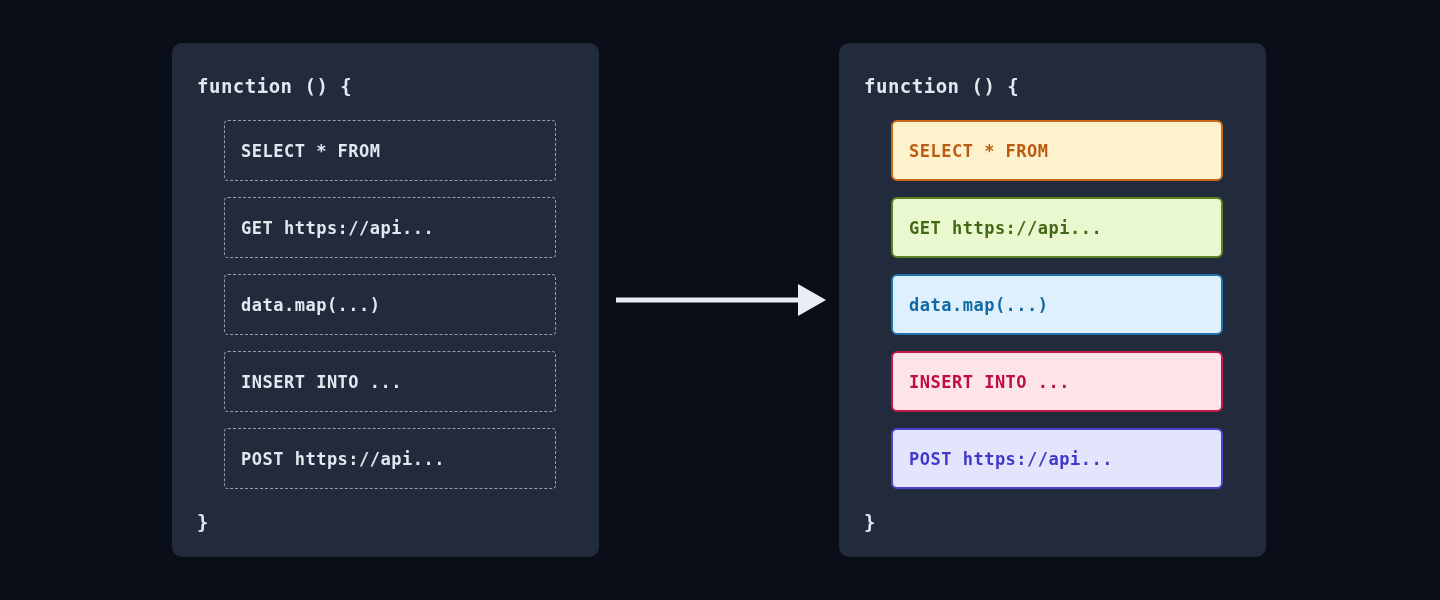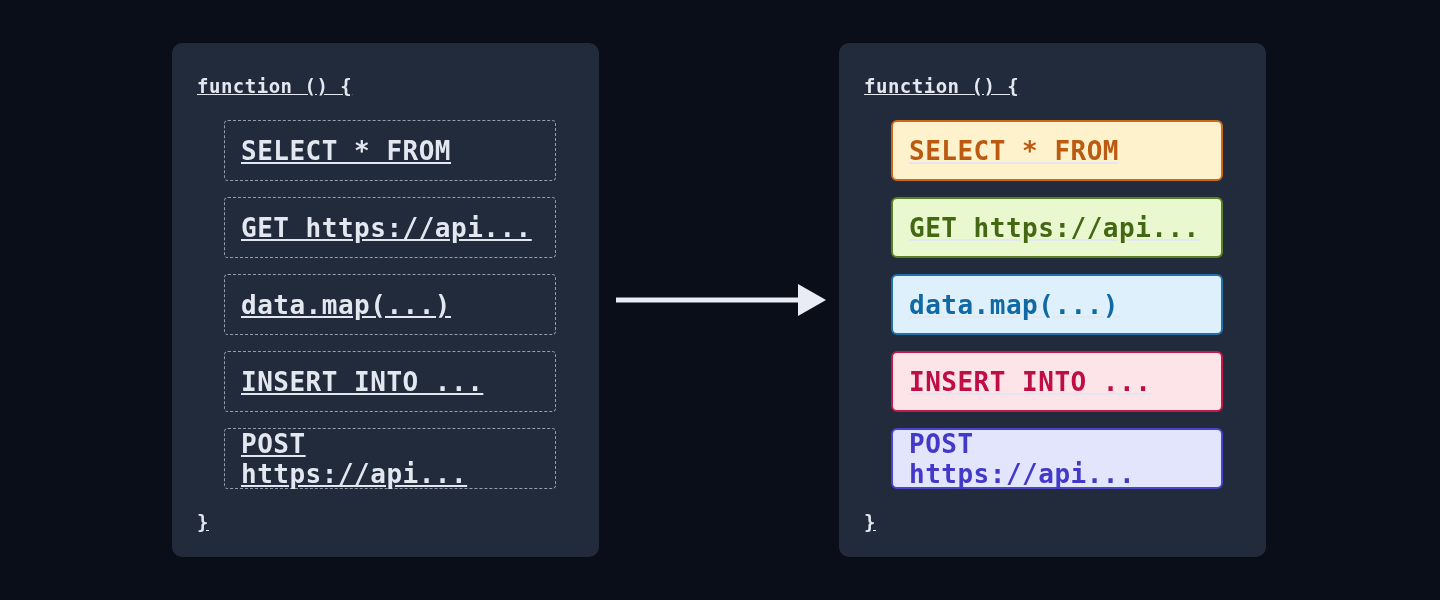--- a/index.html
+++ b/index.html
@@ -2,31 +2,31 @@
 <html><head>
 <meta charset="utf-8">
 <style>
   html,body { margin:0; padding:0; background:#0a0e19; }
   .canvas {
     position:relative; width:1440px; height:600px; overflow:hidden;
     font-family:"DejaVu Sans Mono", monospace; font-weight:bold;
   }
   .panel {
     position:absolute; top:43px; width:427px; height:514px;
-    border-radius:10px; box-sizing:border-box; padding:34px 0 17px 25px;text-decoration:underline;
+    border-radius:10px; box-sizing:border-box; padding:34px 0 17px 25px;
   }
   .left-panel  { left:172px; }
   .right-panel { left:839px; }
   .code-line { font-size:19px; line-height:19px; letter-spacing:0.5px; }
   .code-header { margin-bottom:24px; }
   .code-footer { margin-top:24px; }
   .box-list { display:flex; flex-direction:column; gap:16px; width:332px; margin-left:27px; }
   .snippet-box {
     box-sizing:border-box; height:61px; display:flex; align-items:center;
-    padding:0 16px; font-size:26px; letter-spacing:0.5px;
+    padding:0 16px; font-size:17px; letter-spacing:0.5px;
   }
   .snippet-box.dashed  { border:1px dashed #939eae; border-radius:4px; }
   .snippet-box.colored { border:2px solid; border-radius:6px; }
   .arrow-svg { position:absolute; left:615px; top:282px; }
 </style>
 </head>
 <body>
 
 <div class="canvas" style="background: rgb(10, 14, 25);">
 

